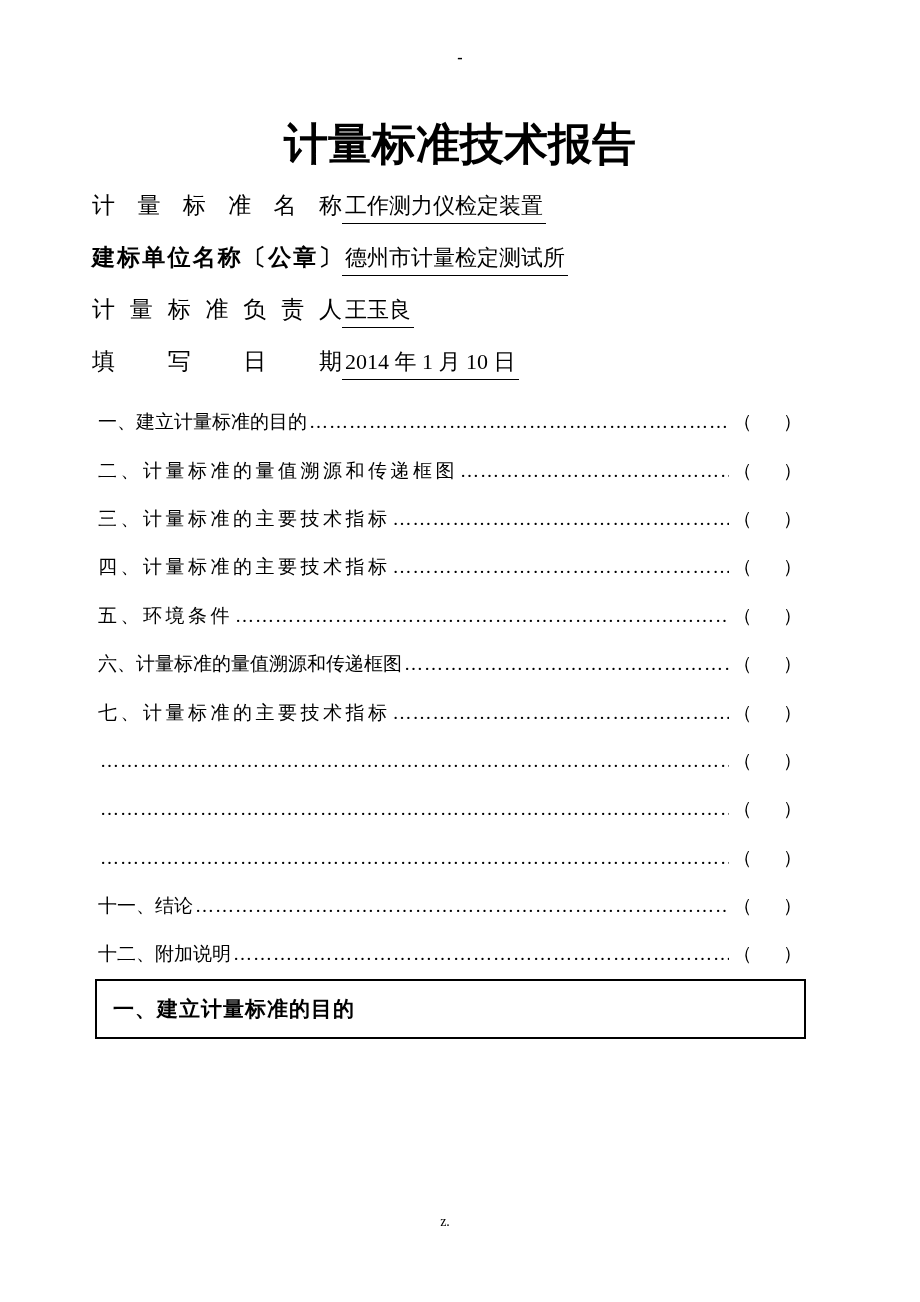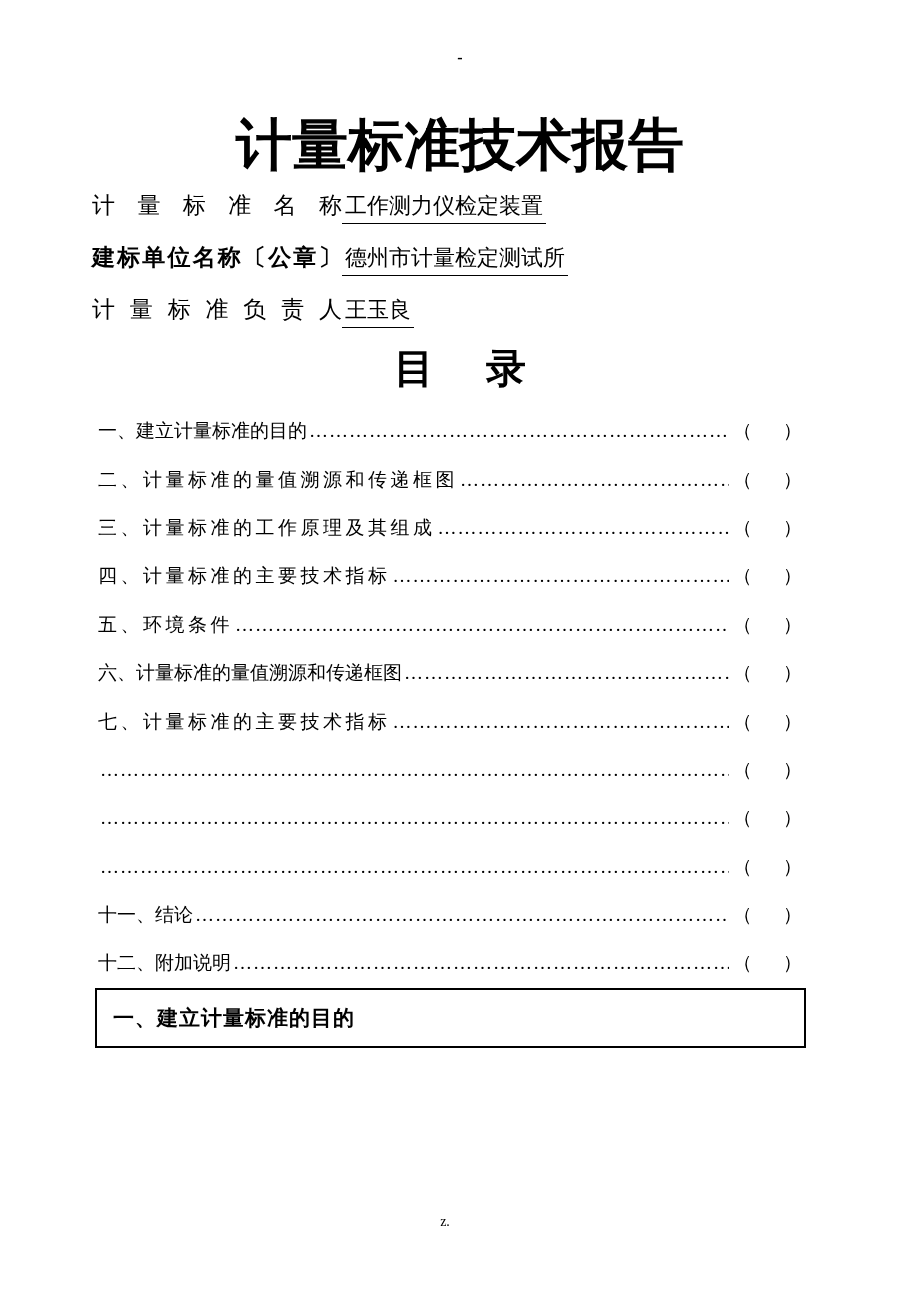--- a/index.html
+++ b/index.html
@@ -21,21 +21,21 @@
   .top-mark {
     padding-top: 50px;
     text-align: center;
     font-size: 16px;
     line-height: 16px;
     font-weight: bold;
   }
   .doc-title {
     margin: 52px 0 0 0;
     text-align: center;
-    font-size: 56px;
+    font-size: 44px;
     line-height: 54px;
     font-weight: bold;
     letter-spacing: 0px;
   }
   .fields {
     margin: 18px 0 0 92px;
   }
   .field-row {
     line-height: 32px;
     margin-bottom: 18px;
@@ -141,39 +141,39 @@
   <div class="fields">
     <div class="field-row">
       <span class="field-label">计量标准名称</span><span class="field-value">工作测力仪检定装置</span>
     </div>
     <div class="field-row">
       <span class="field-label bold">建标单位名称〔公章〕</span><span class="field-value">德州市计量检定测试所</span>
     </div>
     <div class="field-row">
       <span class="field-label">计量标准负责人</span><span class="field-value">王玉良</span>
     </div>
+    <div class="field-row">
+      <span class="field-label">填写日期</span><span class="field-value">2014 年 1 月 10 日</span>
+    </div>
   </div>
 
-  <div class="toc-heading">
-    <span class="spread">目录</span>
-  </div>
 
   <div class="toc">
     <div class="toc-row">
       <span class="toc-label">一、建立计量标准的目的</span>
       <span class="toc-leader">………………………………………………………………………………………………………………………………</span>
       <span class="toc-parens">（　）</span>
     </div>
     <div class="toc-row">
       <span class="toc-label sp">二、计量标准的量值溯源和传递框图</span>
       <span class="toc-leader">………………………………………………………………………………………………………………………………</span>
       <span class="toc-parens">（　）</span>
     </div>
     <div class="toc-row">
-      <span class="toc-label sp">三、计量标准的工作原理及其组成</span>
+      <span class="toc-label sp">三、计量标准的主要技术指标</span>
       <span class="toc-leader">………………………………………………………………………………………………………………………………</span>
       <span class="toc-parens">（　）</span>
     </div>
     <div class="toc-row">
       <span class="toc-label sp">四、计量标准的主要技术指标</span>
       <span class="toc-leader">………………………………………………………………………………………………………………………………</span>
       <span class="toc-parens">（　）</span>
     </div>
     <div class="toc-row">
       <span class="toc-label sp">五、环境条件</span>

